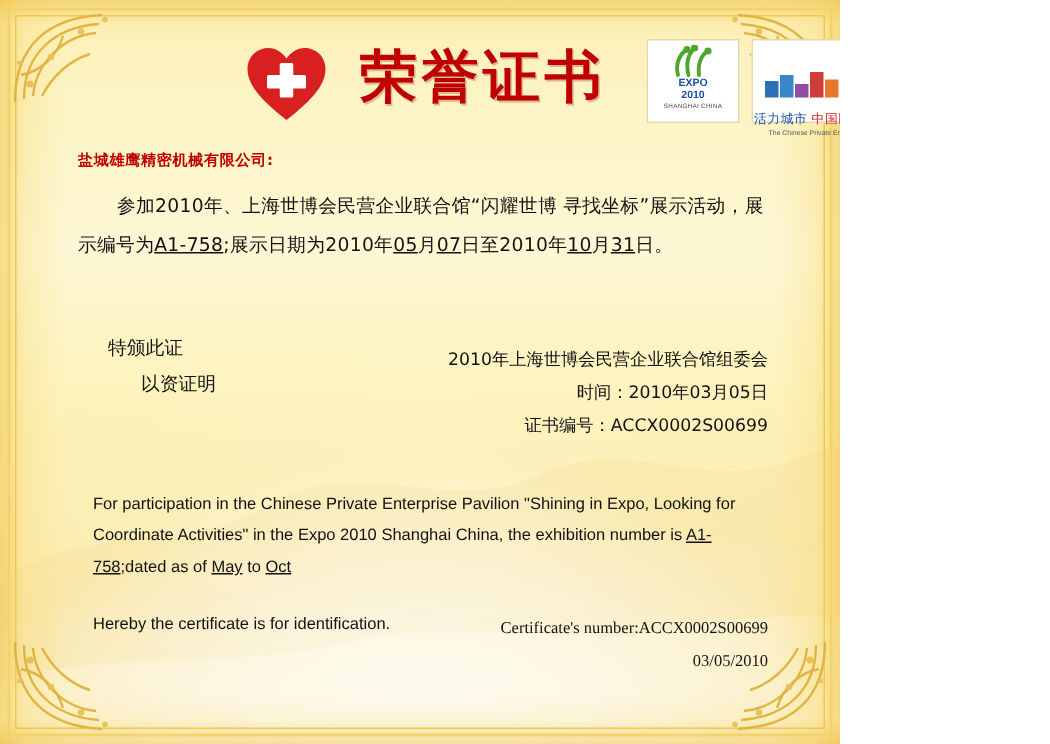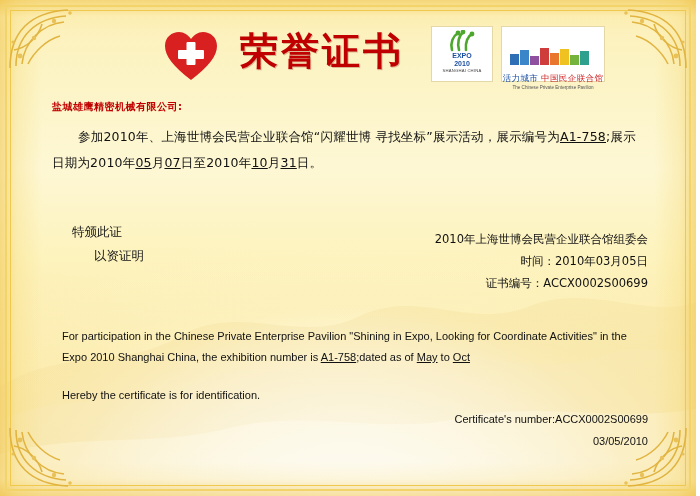--- a/index.html
+++ b/index.html
@@ -7,21 +7,21 @@
     padding: 0;
   }
   body {
     width: 700px;
     height: 496px;
     font-family: "Liberation Sans", sans-serif;
     background: #fff;
   }
   .certificate {
     position: relative;
-    width: 696px;
+    width: 560px;
     height: 496px;
     overflow: hidden;
     background:
       radial-gradient(ellipse 120% 80% at 50% 100%, rgba(255,255,255,0.85) 0%, rgba(255,248,210,0.2) 45%, rgba(255,240,170,0) 70%),
       radial-gradient(ellipse 90% 55% at 50% 92%, rgba(255,255,255,0.75) 0%, rgba(255,250,220,0.15) 55%, rgba(255,240,170,0) 80%),
       linear-gradient(to bottom, #fdf0b8 0%, #fcf4c6 16%, #fdf7d4 34%, #fdf3bd 52%, #fcecae 66%, #fbe79e 78%, #f9e192 88%, #f7dc8a 100%);
   }
   
   .border-outer {
     position: absolute;
@@ -221,21 +221,21 @@
   }
   .body-en .p2 { margin-top: 17px; }
   .sign-en {
     position: absolute;
     right: 48px;
     top: 408px;
     text-align: right;
     font-size: 11px;
     color: #111;
     line-height: 22px;
-    font-family: Liberation Sans, sans-serif;
+    font-family: Liberation Serif, serif;
   }
 </style>
 </head>
 <body>
 
 <div class="certificate">
 
   <svg class="hills" viewBox="0 0 700 300" preserveAspectRatio="none">
     <path d="M0,190 C70,150 120,175 180,140 C240,105 300,150 360,120 C420,92 470,135 530,110 C590,86 650,125 700,105 L700,300 L0,300 Z" fill="#f2dd97" opacity="0.55"></path>
     <path d="M0,225 C60,195 130,215 200,185 C270,156 330,196 400,170 C470,145 530,185 600,160 C640,146 670,160 700,152 L700,300 L0,300 Z" fill="#f6e7b4" opacity="0.7"></path>

